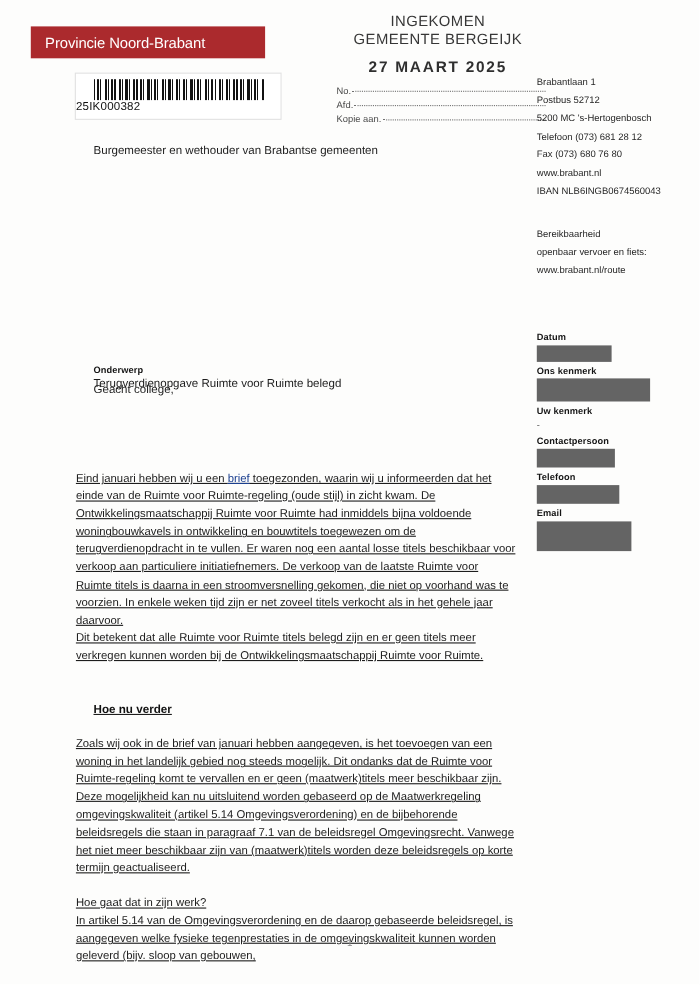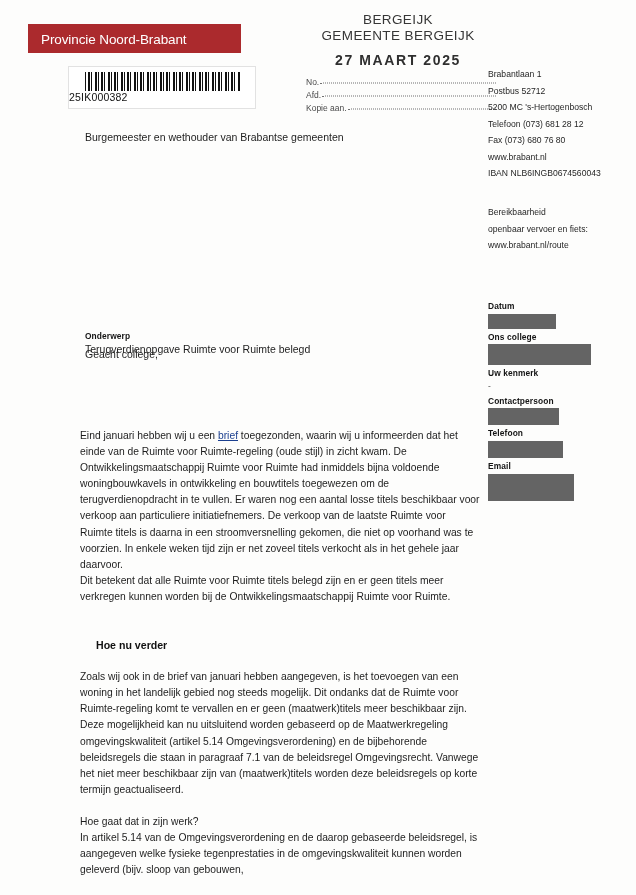--- a/index.html
+++ b/index.html
@@ -198,26 +198,27 @@
   #salutation {
     position: absolute;
     left: 85px;
     top: 348px;
     font-size: 10.5px;
     color: #1d1d1d;
   }
 
   #body {
     position: absolute;
-    left: 80px;
+    left: 69px;
     top: 428px;
     width: 400px;
     font-size: 10.3px;
     line-height: 16.1px;
     color: #1d1d1d;
+    text-decoration: underline;
   }
   #body p { margin: 0; }
   #body .para-gap { height: 16px; }
   #body h2.section-heading {
     margin: 16px;
     font-size: 10.6px;
     font-weight: bold;
     color: #111;
     line-height: 16.1px;
   }
@@ -250,21 +251,21 @@
   <div id="logo-banner">
     <span class="logo-text">Provincie Noord-Brabant</span>
   </div>
 
   <div id="barcode-sticker">
     <div id="barcode-bars"></div>
     <div id="barcode-number">25IK000382</div>
   </div>
 
   <div id="stamp">
-    <div class="stamp-line1">BERGEIJK</div>
+    <div class="stamp-line1">INGEKOMEN</div>
     <div class="stamp-line2">GEMEENTE BERGEIJK</div>
     <div class="stamp-date">27 MAART 2025</div>
     <div class="stamp-fields">
       <div class="stamp-field">
         <span class="fld-label">No.</span>
         <span class="fld-dots"></span>
       </div>
       <div class="stamp-field">
         <span class="fld-label">Afd.</span>
         <span class="fld-dots"></span>
@@ -295,21 +296,21 @@
   </div>
 
   <div id="meta-block">
 
     <div class="meta-field">
       <div class="meta-label">Datum</div>
       <div class="meta-redaction" style="width:68px;height:15px;"></div>
     </div>
 
     <div class="meta-field">
-      <div class="meta-label">Ons college</div>
+      <div class="meta-label">Ons kenmerk</div>
       <div class="meta-redaction" style="width:103px;height:21px;"></div>
     </div>
 
     <div class="meta-field">
       <div class="meta-label">Uw kenmerk</div>
       <div class="meta-value-dash">-</div>
     </div>
 
     <div class="meta-field">
       <div class="meta-label">Contactpersoon</div>

